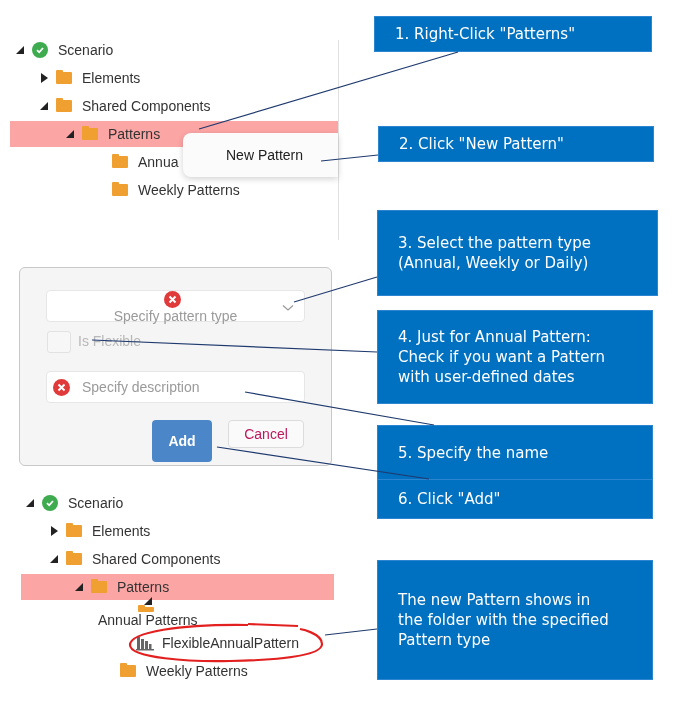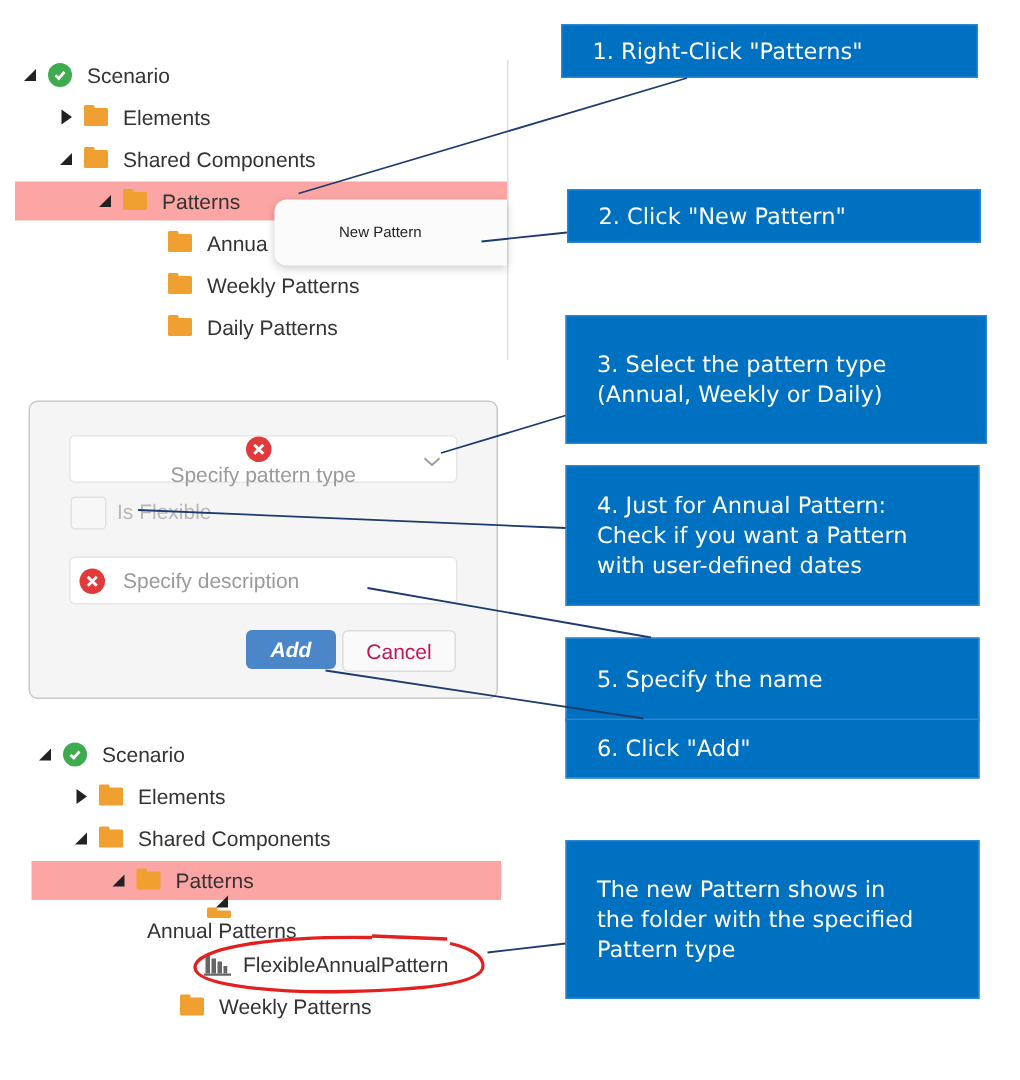--- a/index.html
+++ b/index.html
@@ -11,21 +11,21 @@
   .tree-row.sel { background:#fca5a5; }
   .tri { width:12px; height:12px; display:inline-block; position:relative; }
   .tri-exp::before { content:""; position:absolute; right:2px; bottom:2px; width:0; height:0;
        border-left:8px solid transparent; border-bottom:8px solid #222; }
   .tri-col::before { content:""; position:absolute; left:3px; top:1px; width:0; height:0;
        border-top:5px solid transparent; border-bottom:5px solid transparent; border-left:7px solid #222; }
   .folder { width:16px; height:12px; background:#f0a030; border-radius:1px; position:relative; display:inline-block; margin:0 10px 0 6px; }
   .folder::before { content:""; position:absolute; left:0; top:-2px; width:7px; height:3px; background:#f0a030; border-radius:1px 1px 0 0; }
   .check { width:16px; height:16px; border-radius:50%; background:#3eab4e; display:inline-flex; align-items:center; justify-content:center; margin:0 10px 0 6px; }
   .vline { position:absolute; width:1px; background:#e0e0e0; }
-  .ctx { position:absolute; background:#fbfbfb; border-radius:8px; box-shadow:0 2px 6px rgba(0,0,0,0.18); font-size:10px; color:#222; display:flex; align-items:center; }
+  .ctx { position:absolute; background:#fbfbfb; border-radius:8px; box-shadow:0 2px 6px rgba(0,0,0,0.18); font-size:14px; color:#222; display:flex; align-items:center; }
   .dialog { position:absolute; background:#f5f5f5; border:1px solid #c8c8c8; border-radius:6px; }
   .field { position:absolute; background:#fff; border:1px solid #e6e6e6; border-radius:4px; display:flex; align-items:center; font-size:14px; color:#9a9a9a; }
   .err { width:17px; height:17px; border-radius:50%; background:#e03a3a; display:inline-flex; align-items:center; justify-content:center; margin:0 12px 0 6px; flex:none; }
   .chk { position:absolute; width:22px; height:20px; border:1px solid #e2e2e2; border-radius:3px; background:#f7f7f7; }
   .btn-add { position:absolute; background:#4a86c8; color:#fff; font-weight:bold; font-size:14px; border-radius:4px; display:flex; align-items:center; justify-content:center; }
   .btn-cancel { position:absolute; background:#fafafa; color:#be185d; font-size:14px; border:1px solid #dcdcdc; border-radius:4px; display:flex; align-items:center; justify-content:center; }
   .callout { position:absolute; background:#0070c0; color:#fff; font-family:"DejaVu Sans", sans-serif; font-size:15px; line-height:20px; box-sizing:border-box; padding-left:20px; display:flex; align-items:center; border:1px solid #2b85d0; }
   .callout span { white-space:pre-line; }
   svg.lines { position:absolute; left:0; top:0; pointer-events:none; }
 </style>
@@ -66,24 +66,20 @@
   <div class="tree-row" style="left:106px;top:119px;">
     <span class="folder"></span>
     <span>Annua</span>
   </div>
 
   <div class="tree-row" style="left:106px;top:147px;">
     <span class="folder"></span>
     <span>Weekly Patterns</span>
   </div>
 
-  <div class="tree-row" style="left:106px;top:175px;">
-    <span class="folder"></span>
-    <span>Daily Patterns</span>
-  </div>
 </div>
 
 <div class="ctx" style="left:183px;top:133px;width:155px;height:44px;border-top-right-radius:0;border-bottom-right-radius:0;">
   <span style="margin-left:43px;">New Pattern</span>
 </div>
 
 <div class="dialog" style="left:19px;top:267px;width:311px;height:197px;"></div>
 
 <div class="field" style="left:46px;top:290px;width:257px;height:30px;flex-direction:column;">
   <span class="err">
@@ -104,21 +100,21 @@
 
 <div class="field" style="left:46px;top:371px;width:257px;height:30px;">
   <span class="err">
     <svg width="9" height="9" viewBox="0 0 9 9">
         <path d="M1.5 1.5 L7.5 7.5 M7.5 1.5 L1.5 7.5" stroke="#fff" stroke-width="2"></path>
       </svg>
   </span>
   <span>Specify description</span>
 </div>
 
-<div class="btn-add" style="left:164px;top:420px;width:60px;height:26px;font-style:italic;">Add</div>
+<div class="btn-add" style="left:152px;top:420px;width:60px;height:42px;">Add</div>
 <div class="btn-cancel" style="left:228px;top:420px;width:74px;height:26px;">Cancel</div>
 
 <div class="tree-panel" style="left:0;top:490px;width:340px;height:200px;">
   <div class="tree-row" style="left:24px;top:0px;">
     <span class="tri tri-exp"></span>
     <span class="check">
       <svg width="10" height="10" viewBox="0 0 10 10">
           <path d="M2 5.2 L4.2 7.3 L8 3" stroke="#fff" stroke-width="1.8" fill="none"></path>
         </svg>
     </span>
@@ -182,21 +178,21 @@
   <span>4. Just for Annual Pattern:
 Check if you want a Pattern
 with user-defined dates</span>
 </div>
 <div class="callout" style="left:377px;top:425px;width:276px;height:56px;">
   <span>5. Specify the name</span>
 </div>
 <div class="callout" style="left:377px;top:479px;width:276px;height:40px;">
   <span>6. Click "Add"</span>
 </div>
-<div class="callout" style="left:377px;top:560px;width:276px;height:106px;">
+<div class="callout" style="left:377px;top:560px;width:276px;height:120px;">
   <span>The new Pattern shows in
 the folder with the specified
 Pattern type</span>
 </div>
 
 <svg class="lines" width="680" height="720">
   <g stroke="#1f3a6e" stroke-width="1.2" fill="none">
     <line x1="199" y1="129" x2="458" y2="52"></line>
     <line x1="321" y1="161" x2="378" y2="155"></line>
     <line x1="294" y1="302" x2="377" y2="277"></line>

